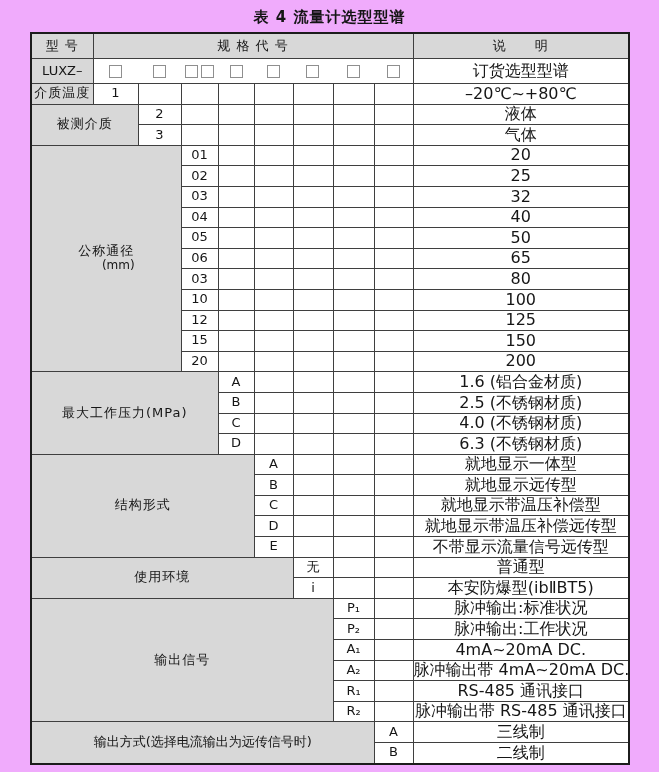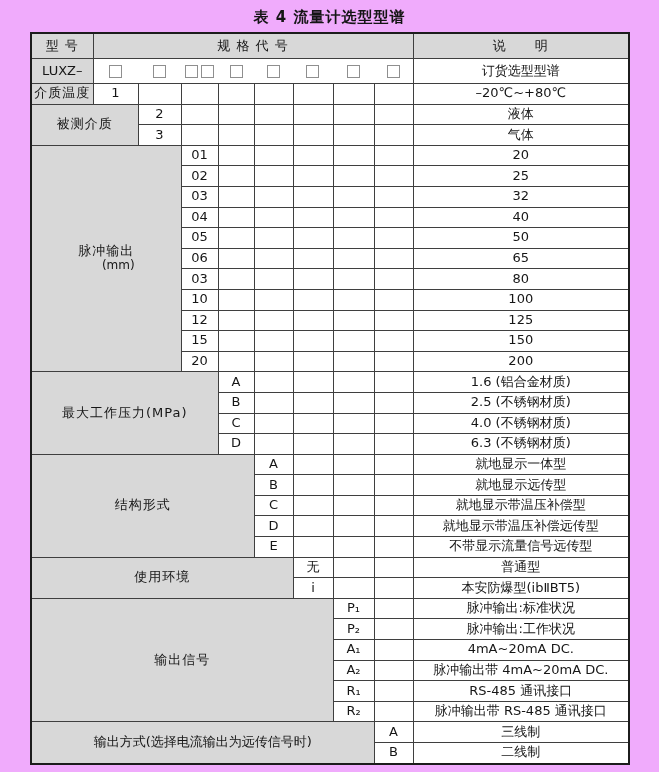--- a/index.html
+++ b/index.html
@@ -26,21 +26,21 @@
   tr.hdr td,tr.model td{height:24px;}
   td.gray{background:#d8d8d8;}
   td.lbl{font-size:13px;letter-spacing:1px;}
   .lbl2{display:block;font-size:12px;letter-spacing:0;padding-left:24px;}
   .box{
     display:inline-block;width:11px;height:11px;
     border:1.5px solid #8f8f8f;background:#fff;vertical-align:middle;
   }
   .slots{display:flex;align-items:center;height:100%;}
   .slot{display:flex;align-items:center;justify-content:center;gap:3px;height:100%;}
-  td.desc{font-size:13px;}
+  td.desc{font-size:16px;}
   td.code{font-size:13px;}
 </style>
 </head>
 <body>
 
 <div class="page">
   <div class="title">表 4  流量计选型型谱</div>
 
   <table class="spec">
     <colgroup>
@@ -127,21 +127,21 @@
           <td></td>
       <td></td>
           <td></td>
       <td></td>
           <td></td>
       <td class="desc">气体</td>
     </tr>
 
     <tr>
       <td class="gray lbl" colspan="3" rowspan="11">
-        <span>脉冲输出</span>
+        <span>公称通径</span>
         <span class="lbl2">(mm)</span>
       </td>
       <td class="code">01</td>
       <td></td>
           <td></td>
       <td></td>
           <td></td>
       <td></td>
       <td class="desc">20</td>
     </tr>

